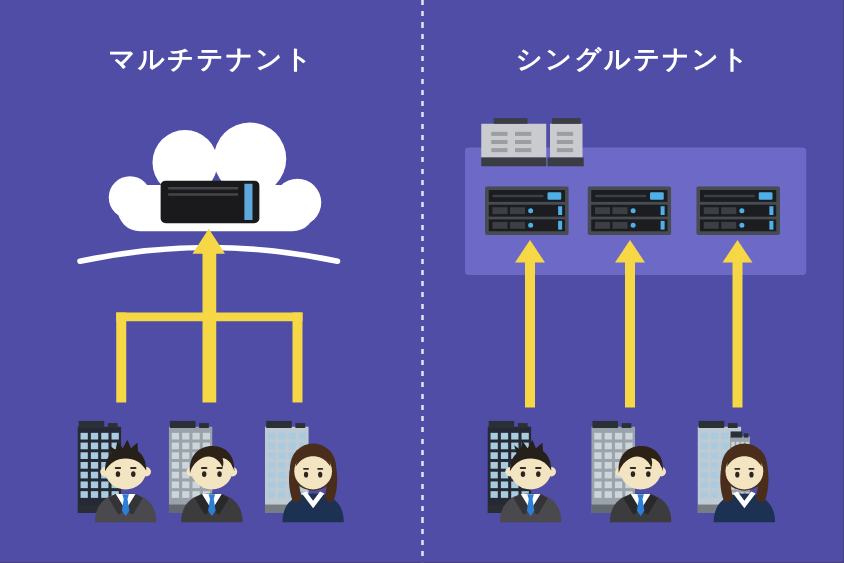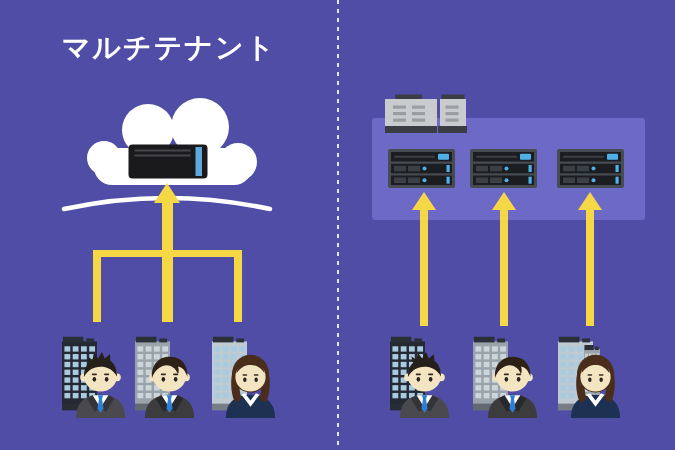--- a/index.html
+++ b/index.html
@@ -7,21 +7,21 @@
   .stage{
     position:relative;width:675px;height:450px;overflow:hidden;
     background:var(--bg,#4f4da5);
   }
   .divider{
     position:absolute;left:337px;top:0;width:2px;height:450px;
     background:repeating-linear-gradient(to bottom, rgba(255,255,255,.85) 0 4px, transparent 4px 9px);
   }
   .title{
     position:absolute;top:34px;height:28px;line-height:28px;
-    text-align:center;color:var(--title,#fff);font-size:28px;font-weight:bold;letter-spacing:2px;
+    text-align:center;color:var(--title,#fff);font-size:21px;font-weight:bold;letter-spacing:2px;
   }
   .title.left{left:0;width:338px;}
   .title.right{left:338px;width:337px;}
   .panel{
     position:absolute;left:372px;top:118px;width:273px;height:102px;
     background:var(--panel,#6c6ac6);border-radius:3px;
   }
   .abs{position:absolute;}
   .shaft{position:absolute;background:var(--arrow,#f6d847);}
   .ahead{
@@ -153,20 +153,21 @@
   </svg>
 
   <div>
     <div class="ahead" style="left:153.5px;top:183px"></div>
     <div class="shaft" style="left:161.5px;top:202px;width:11px;height:120px"></div>
     <div class="shaft" style="left:93px;top:250px;width:149px;height:7px"></div>
     <div class="shaft" style="left:93px;top:250px;width:8px;height:72px"></div>
     <div class="shaft" style="left:234px;top:250px;width:8px;height:72px"></div>
   </div>
 
+  <div class="title right">シングルテナント</div>
 
   <div class="panel"></div>
 
   <svg class="abs" style="left:381px;top:91px;width:86px;height:44px" viewBox="0 0 86 44">
     <rect x="4" y="8" width="52" height="27" fill="var(--dc_body,#c9cbce)"></rect>
     <rect x="14" y="3.5" width="27" height="4.5" fill="var(--dc_dark,#3a3e44)"></rect>
     <rect x="59" y="8" width="26" height="27" fill="var(--dc_body,#c9cbce)"></rect>
     <rect x="60.5" y="3.5" width="23" height="4.5" fill="var(--dc_dark,#3a3e44)"></rect>
     <g fill="var(--dc_vent,#9a9da2)">
       <rect x="12" y="14.5" width="13" height="3.2"></rect>

